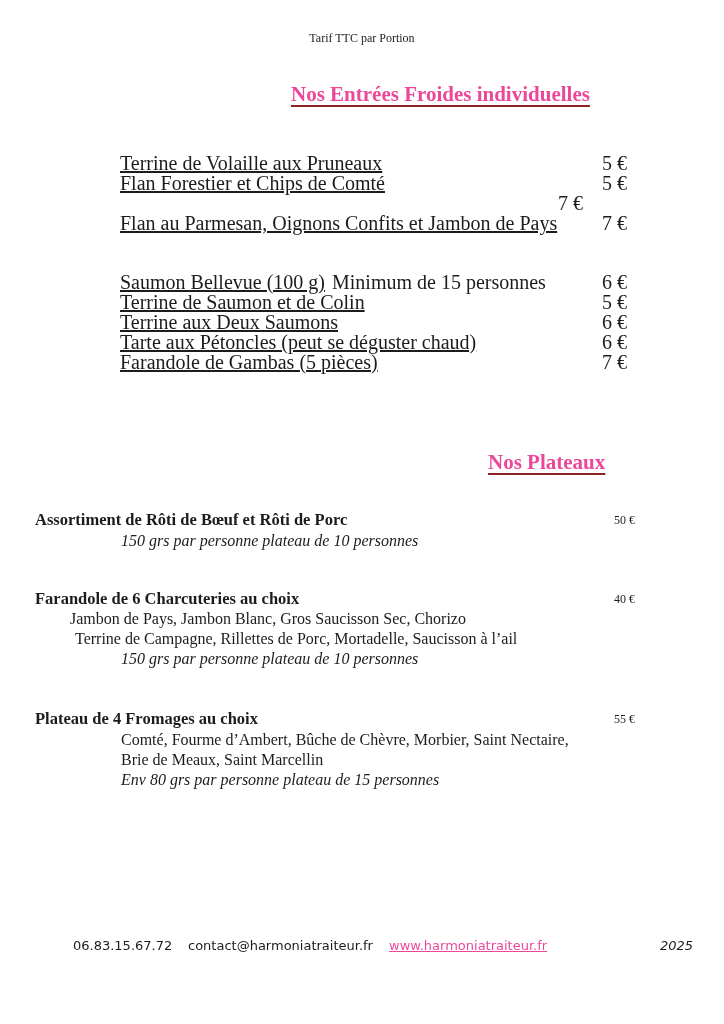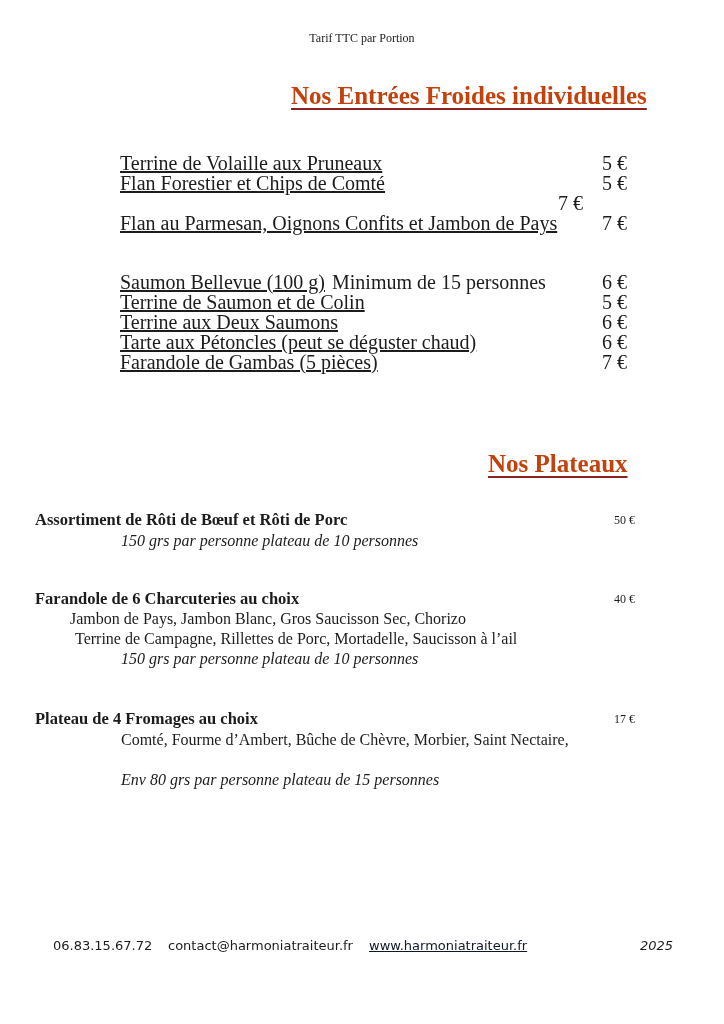--- a/index.html
+++ b/index.html
@@ -14,23 +14,23 @@
   }
   .tariff-note {
     position:absolute;
     top:31px; left:0;
     width:724px;
     text-align:center;
     font-size:12px;
   }
   .section-heading {
     position:absolute;
-    font-size:25px;
+    font-size:21px;
     font-weight:bold;
-    color:#c2410c;
+    color:#ec4899;
     text-decoration:underline;
     text-decoration-color:#8b2323;
     text-decoration-thickness:2px;
     text-underline-offset:4px;
     white-space:nowrap;
   }
   .heading-entrees { top:82px; left:291px; }
   .heading-plateaux { top:450px; left:488px; }
 
   .menu-row {
@@ -67,24 +67,25 @@
     text-align:center;
   }
   .serving { font-style:italic; }
 
   .footer-item {
     position:absolute;
     top:938px;
     font-family:"DejaVu Sans", sans-serif;
     font-size:13px;
     white-space:nowrap;
+    margin-left:20px;
   }
   .footer-phone   { left:53px; }
   .footer-email   { left:168px; }
-  .footer-website { left:369px; text-decoration:underline; color:#0f172a; }
+  .footer-website { left:369px; text-decoration:underline; color:#ec4899; }
   .footer-year    { left:640px; font-style:italic; }
 </style>
 </head>
 <body>
 
 <div class="page">
 
   <div class="tariff-note">Tarif TTC par Portion</div>
 
   <div class="section-heading heading-entrees">Nos Entrées Froides individuelles</div>
@@ -138,23 +139,24 @@
   <div class="plateau-title" style="top:589px">
     <span>Farandole de 6 Charcuteries au choix</span>
     <span class="price">40 €</span>
   </div>
   <div class="plateau-line" style="top:609px; left:70px">Jambon de Pays, Jambon Blanc, Gros Saucisson Sec, Chorizo</div>
   <div class="plateau-line" style="top:629px; left:75px">Terrine de Campagne, Rillettes de Porc, Mortadelle, Saucisson à l’ail</div>
   <div class="plateau-line serving" style="top:649px; left:121px">150 grs par personne plateau de 10 personnes</div>
 
   <div class="plateau-title" style="top:709px">
     <span>Plateau de 4 Fromages au choix</span>
-    <span class="price">17 €</span>
+    <span class="price">55 €</span>
   </div>
   <div class="plateau-line" style="top:730px; left:121px">Comté, Fourme d’Ambert, Bûche de Chèvre, Morbier, Saint Nectaire,</div>
+  <div class="plateau-line" style="top:750px; left:121px">Brie de Meaux, Saint Marcellin</div>
   <div class="plateau-line serving" style="top:770px; left:121px">Env 80 grs par personne plateau de 15 personnes</div>
 
   <div class="footer-item footer-phone">06.83.15.67.72</div>
   <div class="footer-item footer-email">contact@harmoniatraiteur.fr</div>
   <a class="footer-item footer-website" href="#">www.harmoniatraiteur.fr</a>
   <div class="footer-item footer-year">2025</div>
 
 </div>
 
 </body></html>

